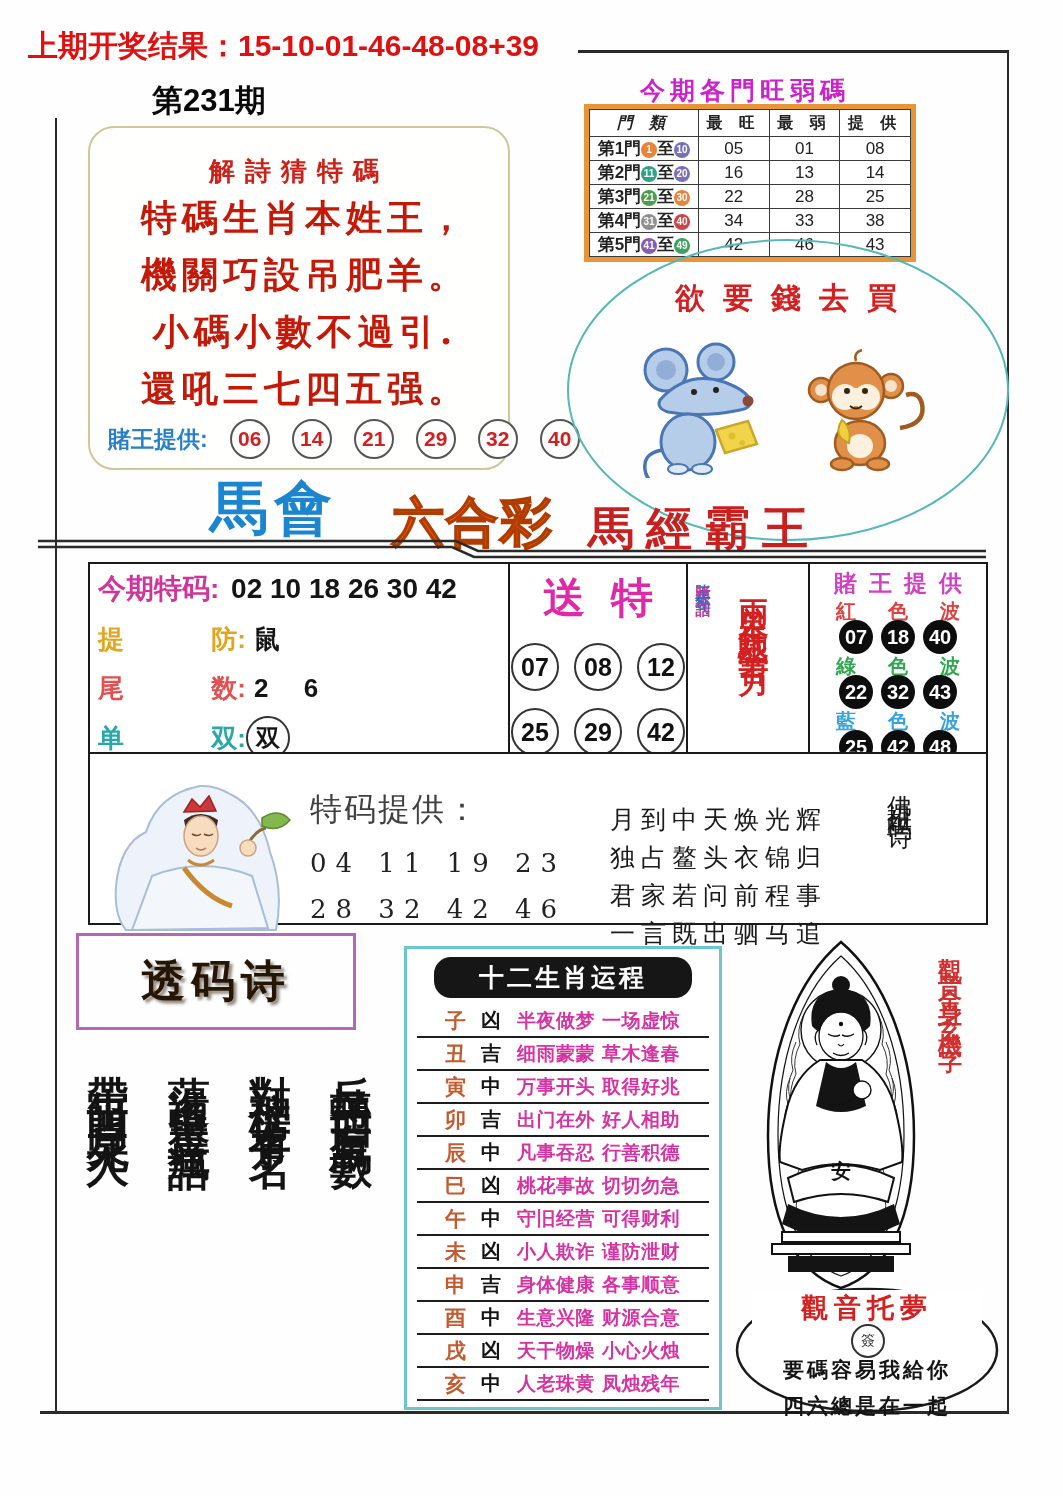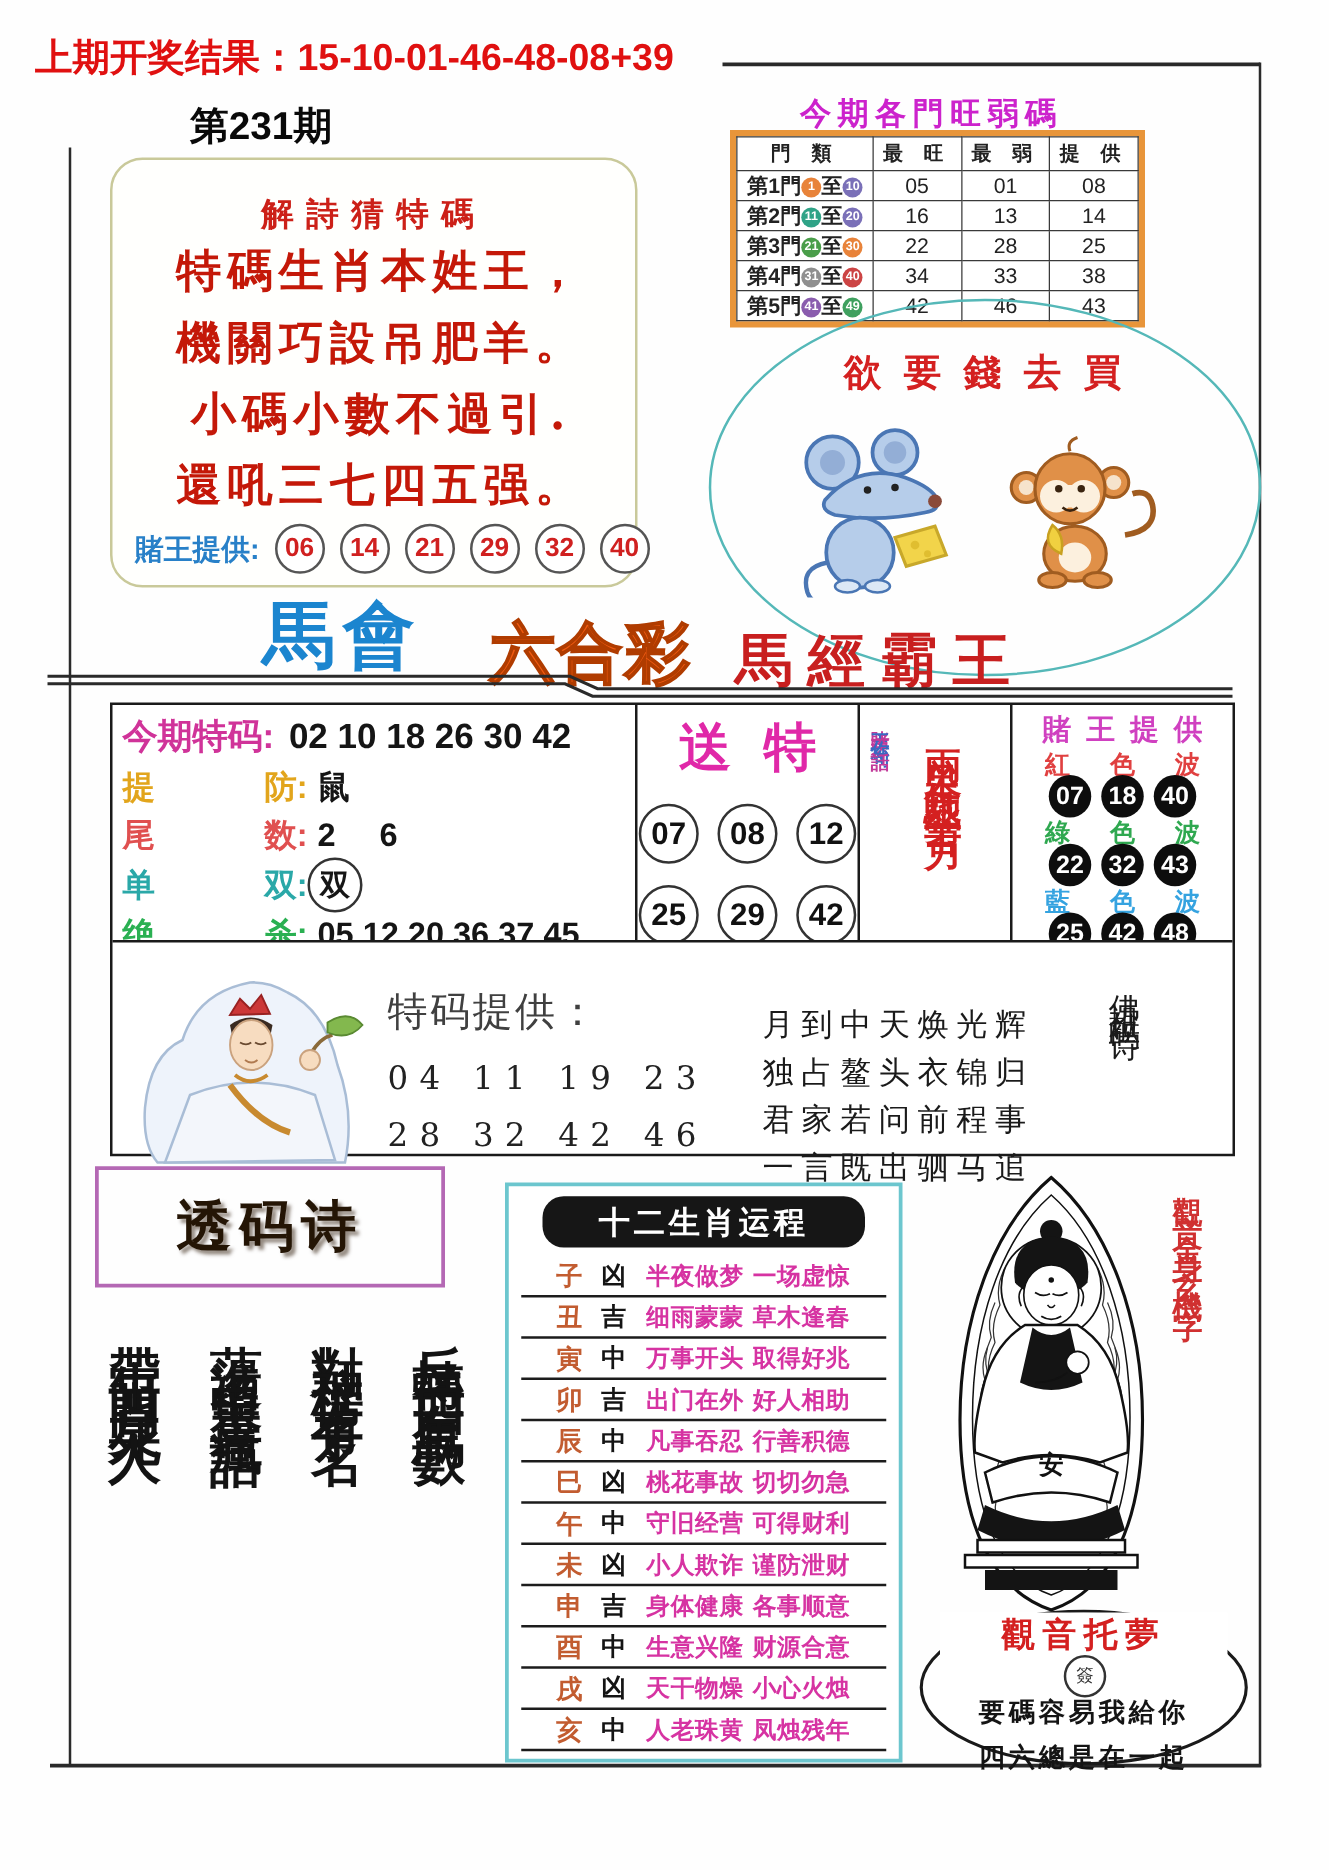--- a/index.html
+++ b/index.html
@@ -30,21 +30,21 @@
   .gate-cell{font-size:14px;color:#e8649c;font-weight:bold;white-space:nowrap;}
   .badge{display:inline-block;width:16px;height:16px;border-radius:50%;color:#fff;
          font-size:10px;line-height:16px;text-align:center;vertical-align:middle;font-weight:bold;}
 
   
   .riddle{left:88px;top:126px;width:422px;height:344px;border:2px solid #c9c99a;border-radius:26px;
           background:#fffffd;box-sizing:border-box;padding:26px 10px 8px 10px;}
   .riddle-title{text-align:center;font-size:26px;font-weight:bold;color:#cc2018;letter-spacing:10px;}
   .riddle-line{font-size:36px;font-weight:bold;color:#c41808;letter-spacing:5px;
                padding-left:12px;line-height:57px;white-space:nowrap;text-align:center;}
-  .riddle-prov{display:flex;align-items:center;gap:12px;padding-left:8px;margin-top:2px;}
+  .riddle-prov{display:flex;align-items:center;gap:22px;padding-left:8px;margin-top:2px;}
   .riddle-prov-label{font-size:23px;font-weight:bold;color:#2880c8;white-space:nowrap;}
   .num-circle{display:inline-flex;width:36px;height:36px;border:2px solid #555;border-radius:50%;
               align-items:center;justify-content:center;font-size:21px;font-weight:bold;color:#d02020;
               background:#fff;flex:0 0 auto;}
 
   
   .zcircle-svg{left:562px;top:236px;}
   .zcircle-caption{left:640px;top:278px;width:310px;text-align:center;font-size:30px;font-weight:bold;
                    color:#d42020;letter-spacing:18px;white-space:nowrap;}
   .mouse-svg{left:632px;top:338px;}
@@ -57,21 +57,21 @@
   .mh-brand{left:588px;top:498px;font-size:46px;font-weight:900;color:#c81f1f;letter-spacing:12px;white-space:nowrap;}
   .mh-line{left:36px;top:536px;}
 
   
   .grid{left:88px;top:562px;width:900px;height:363px;border:2px solid #1a1a1a;box-sizing:border-box;
         display:grid;grid-template-rows:190px 1fr;background:#fff;}
   .grid-row1{display:grid;grid-template-columns:420px 178px 122px 176px;border-bottom:2px solid #1a1a1a;}
   .gcell{border-right:2px solid #1a1a1a;box-sizing:border-box;overflow:hidden;}
   .gcell:last-child{border-right:none;}
 
-  .tips{padding:6px 6px 0 8px;display:flex;flex-direction:column;gap:4px;}
+  .tips{padding:6px 6px 0 8px;display:flex;flex-direction:column;gap:14px;}
   .tips-l1{font-size:28px;font-weight:bold;white-space:nowrap;}
   .tips-l1 .lab{color:#d03399;}
   .tips-l1 .val{color:#151515;margin-left:4px;}
   .tip-row{display:flex;align-items:center;height:36px;}
   .tip-lab{width:148px;display:flex;justify-content:space-between;font-size:26px;font-weight:bold;flex:0 0 auto;}
   .tip-val{font-size:26px;font-weight:bold;color:#151515;margin-left:8px;white-space:nowrap;}
   .c-orange{color:#e2a51c;} .c-redp{color:#e05050;} .c-teal{color:#2aa8a8;} .c-green{color:#2ab052;}
   .dbl-circle{display:inline-flex;width:40px;height:40px;border:2px solid #333;border-radius:50%;
               align-items:center;justify-content:center;font-size:24px;font-weight:bold;color:#151515;}
 
@@ -143,21 +143,21 @@
   <div class="abs frame-bottom"></div>
 
   <div class="abs prev-result"><span>上期开奖结果：</span><span>15-10-01-46-48-08+39</span></div>
   <div class="abs issue">第231期</div>
 
   <div class="abs st-title serif">今期各門旺弱碼</div>
   <div class="abs st-wrap">
     <table class="st-table">
       <tbody>
           <tr class="hd">
-        <td style="width:34%;">門 類</td>
+        <td style="width:34%;font-style:italic;">門 類</td>
         <td style="width:22%;">最 旺</td>
         <td style="width:22%;">最 弱</td>
         <td style="width:22%;">提 供</td>
       </tr>
       <tr>
         <td class="gate-cell"><span>第1門</span><span class="badge" style="background: rgb(232, 131, 58);">1</span><span>至</span><span class="badge" style="background: rgb(122, 112, 184);">10</span></td>
         <td>05</td>
         <td>01</td>
         <td>08</td>
       </tr>

